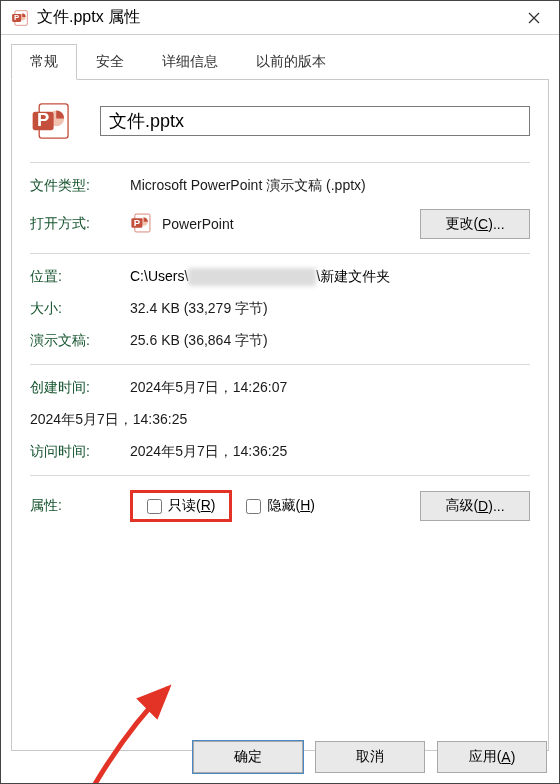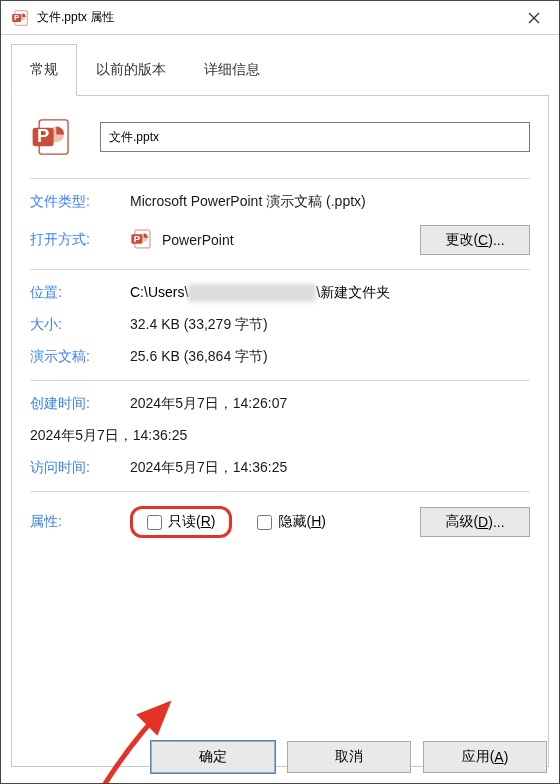--- a/index.html
+++ b/index.html
@@ -1,39 +1,39 @@
 <!DOCTYPE html>
 <html><head>
 <meta charset="utf-8">
 <style>
   *{box-sizing:border-box;font-family:"Segoe UI","Microsoft YaHei",sans-serif;font-size:14px;color:#000;}
   body{margin:0;background:#fff;width:560px;height:784px;position:relative;border:1px solid #444;}
   .titlebar{height:34px;display:flex;align-items:center;padding:0 2px 0 10px;border-bottom:1px solid #ccc;}
   .title-icon{width:18px;height:18px;display:flex;align-items:center;justify-content:center;margin-right:8px;}
   .pptx-svg{flex:none;}
-  .title-text{flex:1;font-size:12px;}
+  .title-text{flex:1;font-size:16px;}
   .close-btn{width:46px;height:32px;display:flex;align-items:center;justify-content:center;font-size:14px;color:#333;}
   .tabs{display:flex;padding:8px 10px 0 10px;gap:0;position:relative;}
-  .tab{padding:16px 18px;border:1px solid transparent;position:relative;top:1px;color:#333;}
+  .tab{padding:8px 18px;border:1px solid transparent;position:relative;top:1px;color:#333;}
   .tab.sel{border:1px solid #c9c9c9;border-bottom:1px solid #fff;background:#fff;z-index:2;}
   .panel{margin:0 10px 8px 10px;border:1px solid #c9c9c9;padding:20px 18px 30px 18px;height:672px;position:relative;}
   .row{display:flex;align-items:center;margin-bottom:14px;}
-  .label{width:100px;color:#3b82f6;}
-  .name-input{flex:1;height:30px;border:1px solid #7a7a7a;padding:4px 8px;font-size:12px;}
+  .label{width:100px;color:#14532d;}
+  .name-input{flex:1;height:30px;border:1px solid #7a7a7a;padding:4px 8px;font-size:18px;}
   .big-icon{width:42px;height:42px;display:flex;align-items:center;justify-content:center;}
   hr.sep{border:none;border-top:1px solid #d9d9d9;margin:14px 0;}
   .val{flex:1;color:#1a1a1a;}
   .btn{border:1px solid #a9a9a9;background:#e9e9e9;height:30px;padding:0 14px;letter-spacing:0;display:flex;align-items:center;justify-content:center;cursor:default;}
   .btn-wide{width:110px;}
   .chk{display:flex;align-items:center;gap:6px;}
   .chk input{width:15px;height:15px;margin:0;}
-  .highlight{border:3px solid #e33327;border-radius:12px;padding:4px 14px;display:inline-flex;align-items:center;}
+  .highlight{border:3px solid #e33327;border-radius:0;padding:4px 14px;display:inline-flex;align-items:center;}
   .blur-box{display:inline-block;width:128px;height:18px;background:#dcdcdc;border-radius:2px;filter:blur(2px);vertical-align:middle;}
   .buttons{position:absolute;right:12px;bottom:10px;display:flex;gap:12px;}
-  .buttons .btn{width:124px;height:32px;}
+  .buttons .btn{width:110px;height:32px;}
   .buttons .btn.def{outline:1px solid #4a87c7;}
   .arrow{position:absolute;left:58px;top:596px;pointer-events:none;}
   u.access{text-decoration:underline;}
 </style>
 </head>
 <body>
 
 <div class="titlebar">
   <span class="title-icon">
     <svg class="pptx-svg" width="18" height="18" viewBox="0 0 32 32">
@@ -47,22 +47,23 @@
   <span class="title-text">文件.pptx 属性</span>
   <div class="close-btn">
     <svg width="12" height="12" viewBox="0 0 12 12">
         <path d="M1 1 L11 11 M11 1 L1 11" stroke="#333" stroke-width="1.3"></path>
       </svg>
   </div>
 </div>
 
 <div class="tabs">
   <div class="tab sel">常规</div>
+  <div class="tab">安全</div>
+  <div class="tab">详细信息</div>
   <div class="tab">以前的版本</div>
-  <div class="tab">详细信息</div>
 </div>
 
 <div class="panel">
 
   <div class="row" style="gap:28px;margin-bottom:20px;">
     <span class="big-icon">
       <svg width="42" height="42" viewBox="0 0 32 32">
           <rect x="7" y="3" width="22" height="26" rx="2" fill="#fff" stroke="#c44f3d"></rect>
           <circle cx="20" cy="14" r="6" fill="#f2c2b0"></circle>
           <path d="M20 8 a6 6 0 0 1 6 6 h-6 z" fill="#c44f3d"></path>
@@ -133,21 +134,21 @@
   <div class="row" style="align-items:center;">
     <span class="label">属性:</span>
 
     <span class="highlight">
       <label class="chk">
         <input type="checkbox" style="">
         <span>只读(<u class="access">R</u>)</span>
       </label>
     </span>
 
-    <label class="chk" style="margin-left:25px;">
+    <label class="chk" style="margin-left:14px;">
       <input type="checkbox" style="">
       <span>隐藏(<u class="access">H</u>)</span>
     </label>
 
     <span style="flex:1"></span>
     <button class="btn btn-wide">高级(<u class="access">D</u>)...</button>
   </div>
 
   <svg class="arrow" width="140" height="140">
     <defs>

